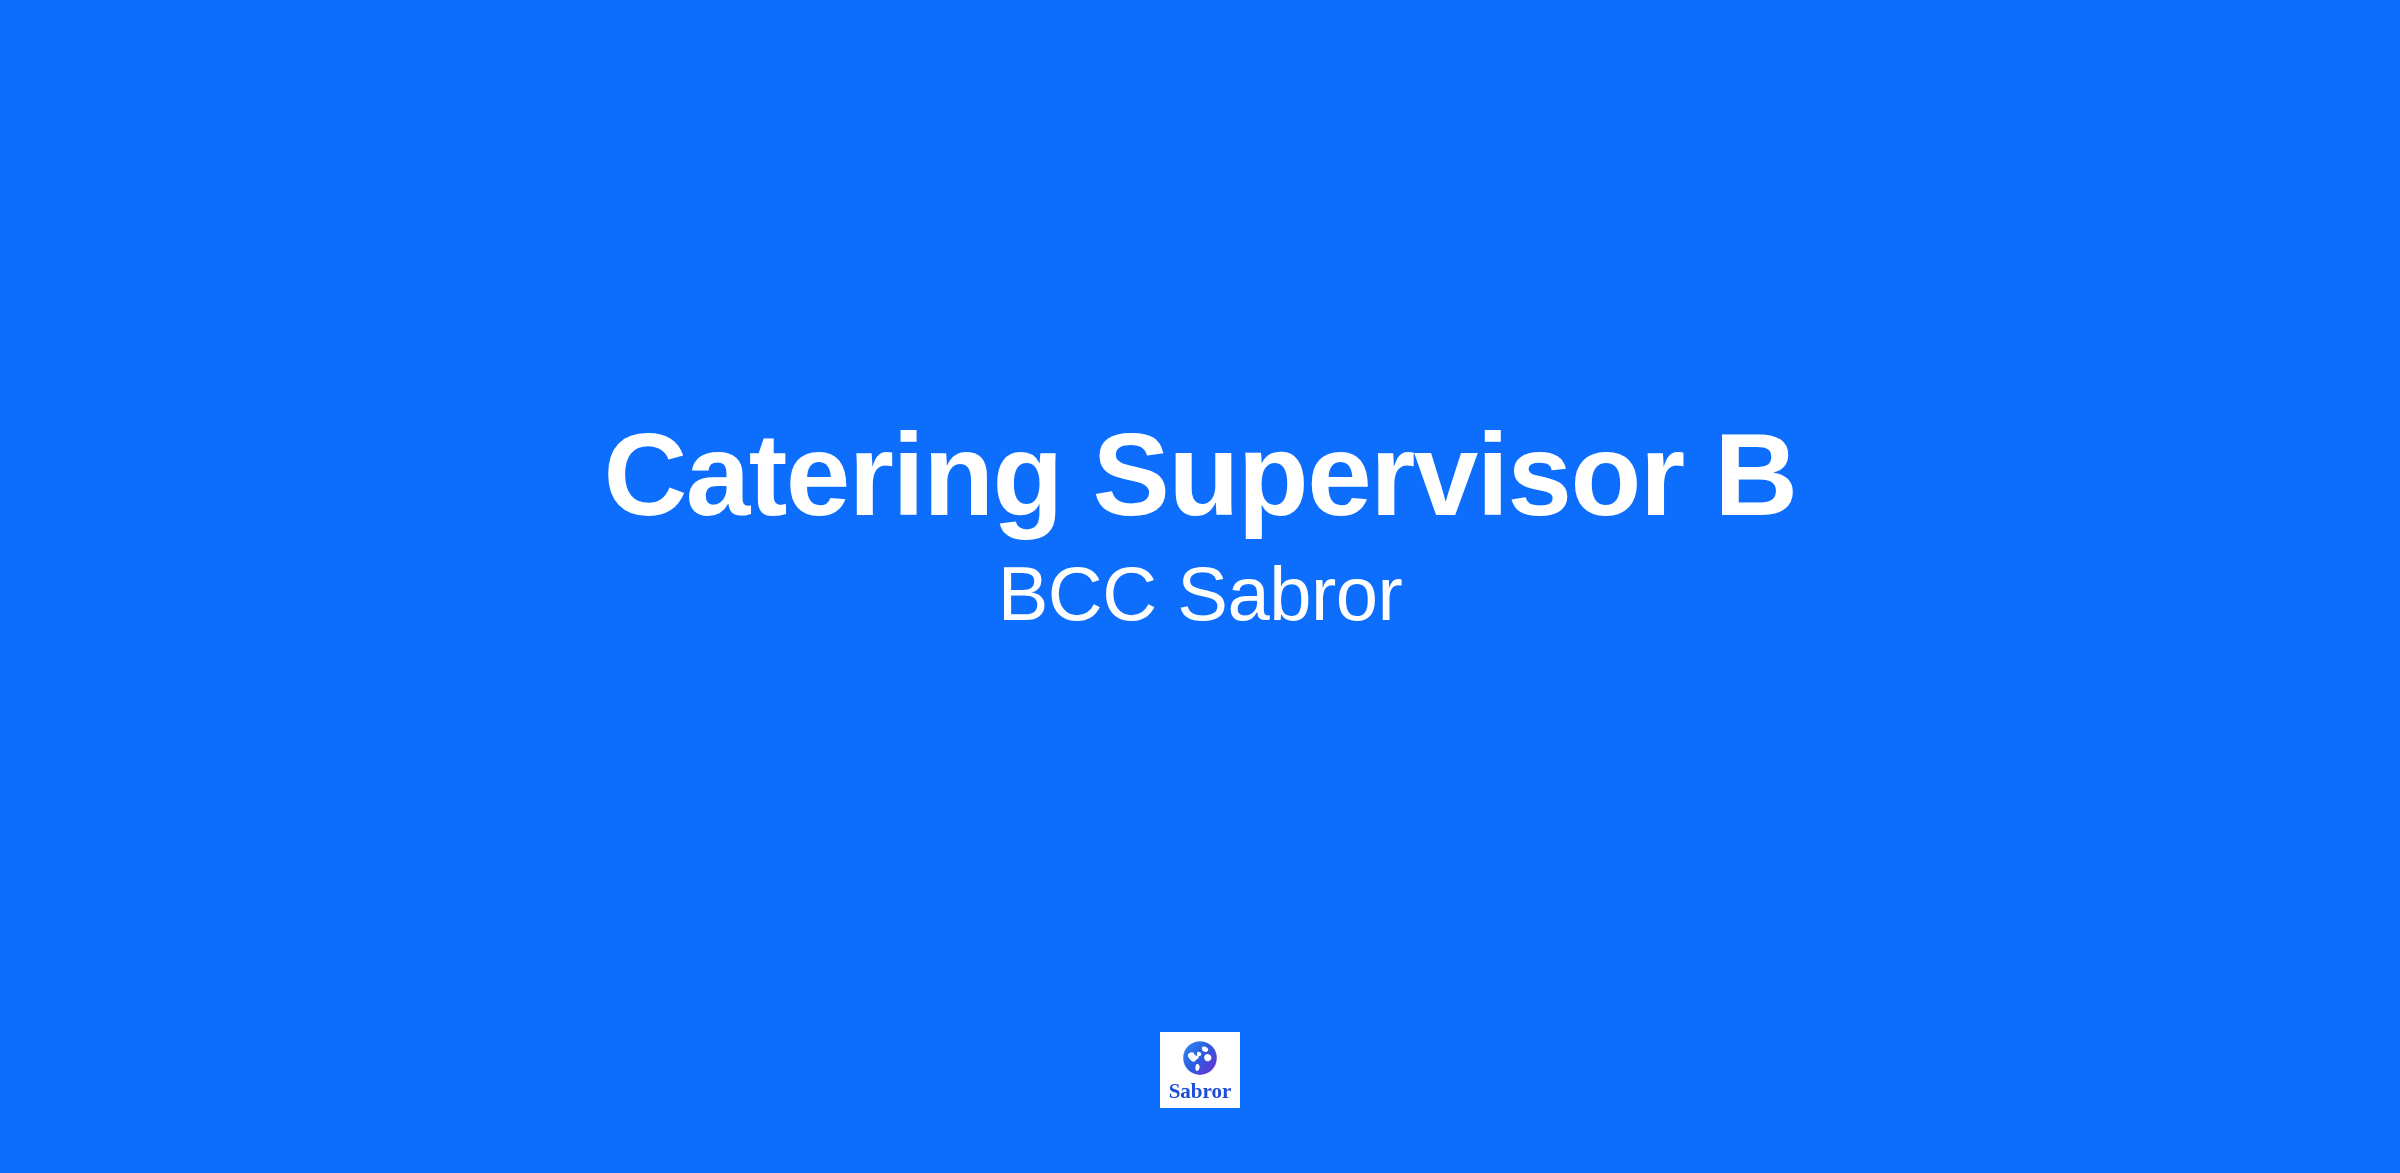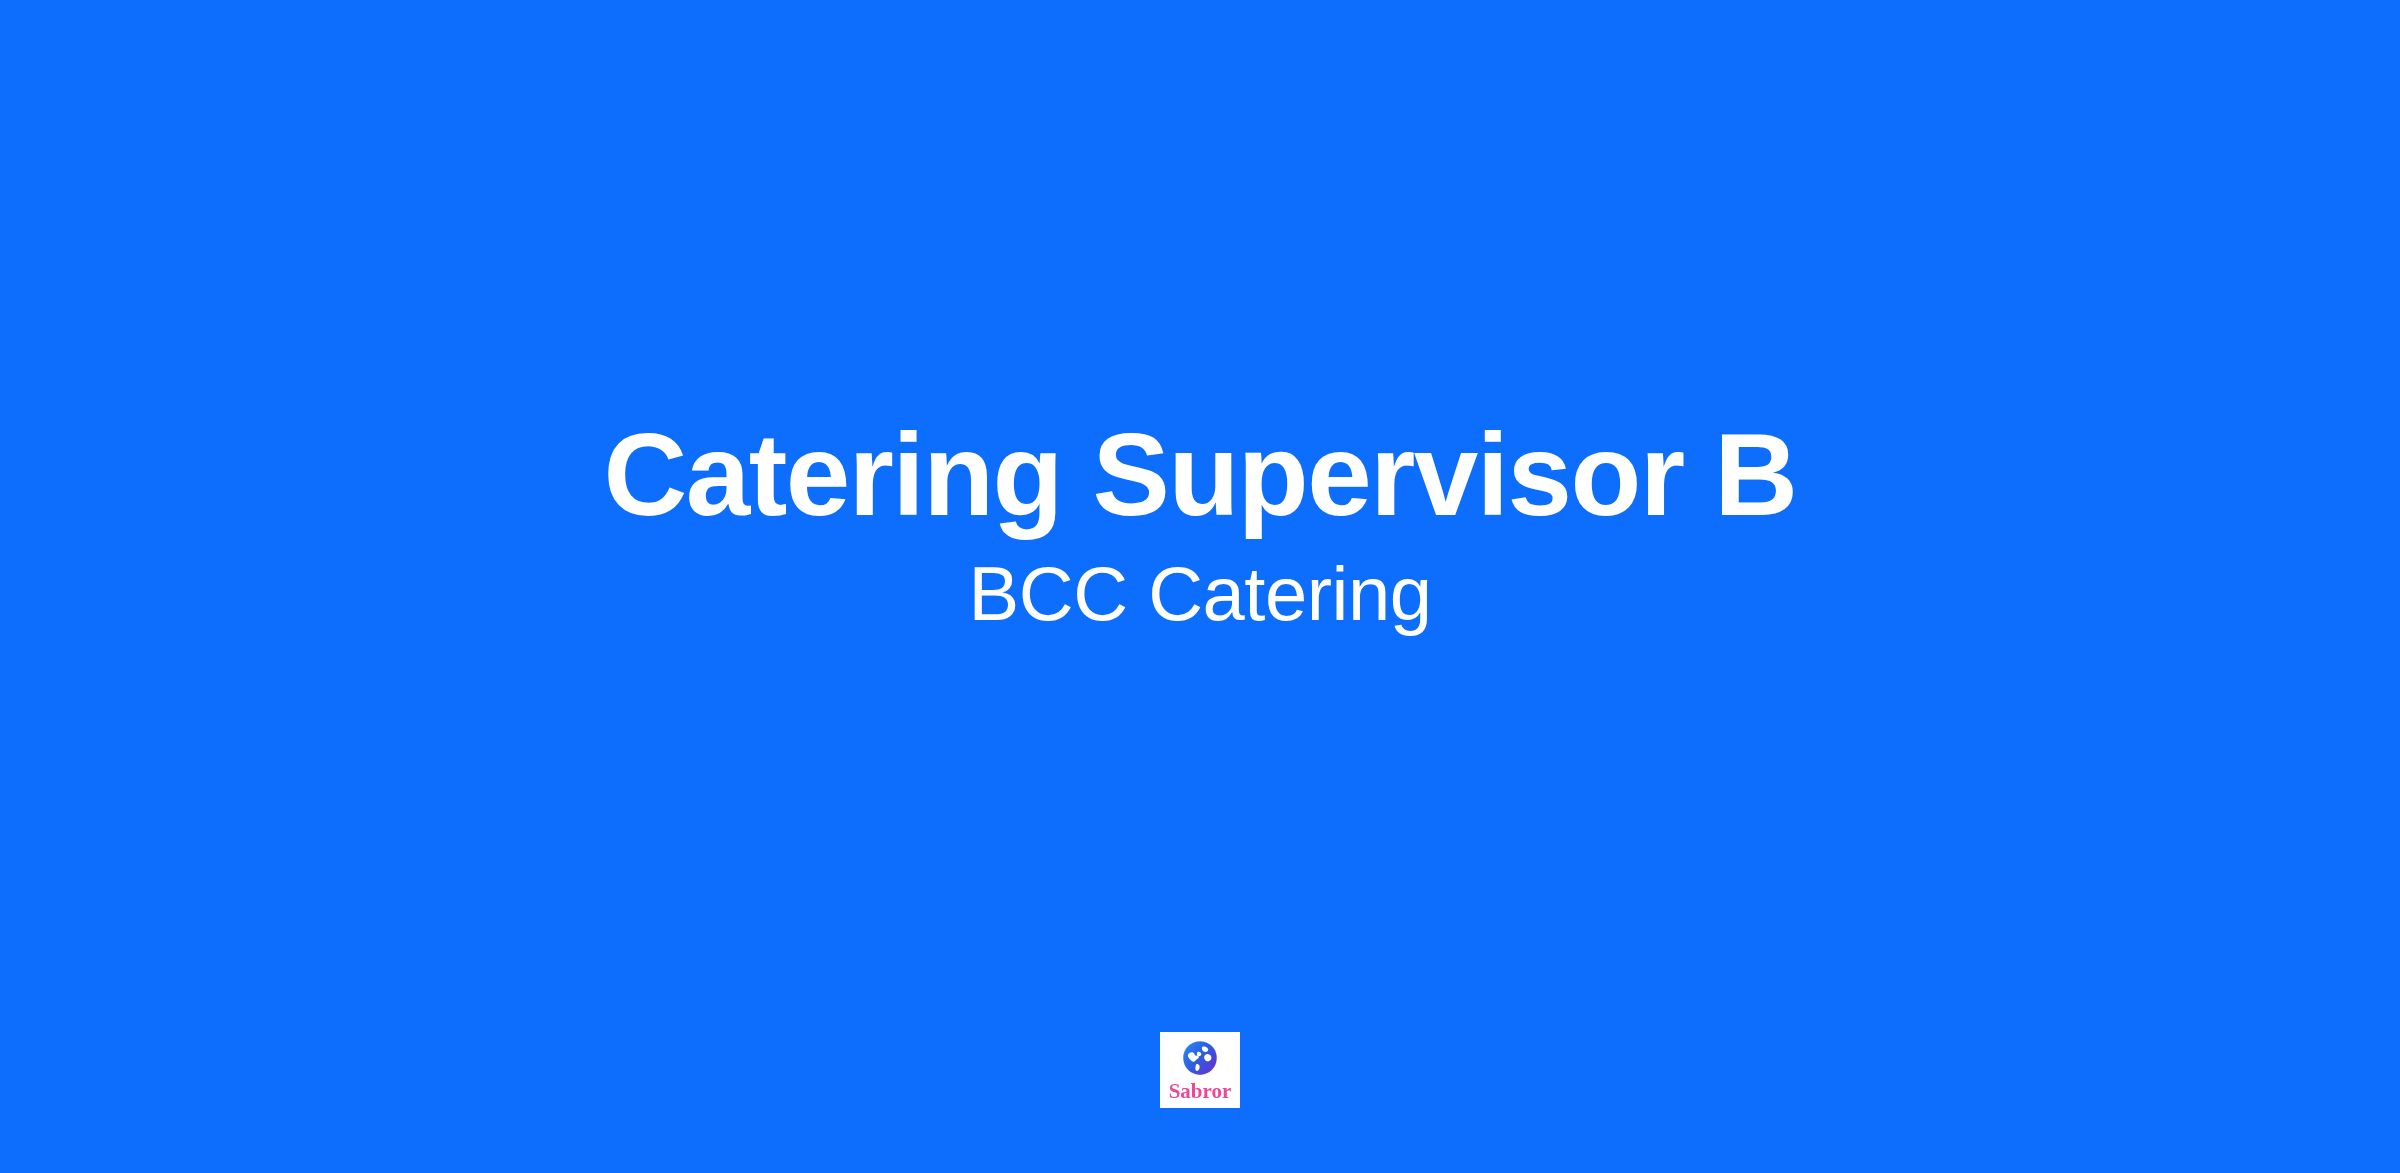--- a/index.html
+++ b/index.html
@@ -82,34 +82,34 @@
     height: 40px;
     flex: 0 0 auto;
   }
 
   .logo-wordmark {
     display: block;
     font-family: "Liberation Serif", "DejaVu Serif", serif;
     font-weight: 700;
     font-size: 21px;
     line-height: 24px;
-    color: #ec4899;
+    color: #1d4ed8;
     letter-spacing: 0px;
     margin-top: 1px;
     white-space: nowrap;
   }
 </style>
 </head>
 <body>
 
 <div class="slide">
 
   <div class="headline-block">
     <h1 class="slide-title">Catering Supervisor B</h1>
-    <h2 class="slide-subtitle">BCC Catering</h2>
+    <h2 class="slide-subtitle">BCC Sabror</h2>
   </div>
 
   <div class="logo-card">
 
     <svg class="logo-globe" viewBox="0 0 64 64" aria-hidden="true">
       <defs>
         <linearGradient id="globeGrad" x1="0%" y1="10%" x2="100%" y2="90%">
           <stop offset="0%" stop-color="#2f86f5"></stop>
           <stop offset="45%" stop-color="#2a5fe0"></stop>
           <stop offset="100%" stop-color="#6a2fd0"></stop>

